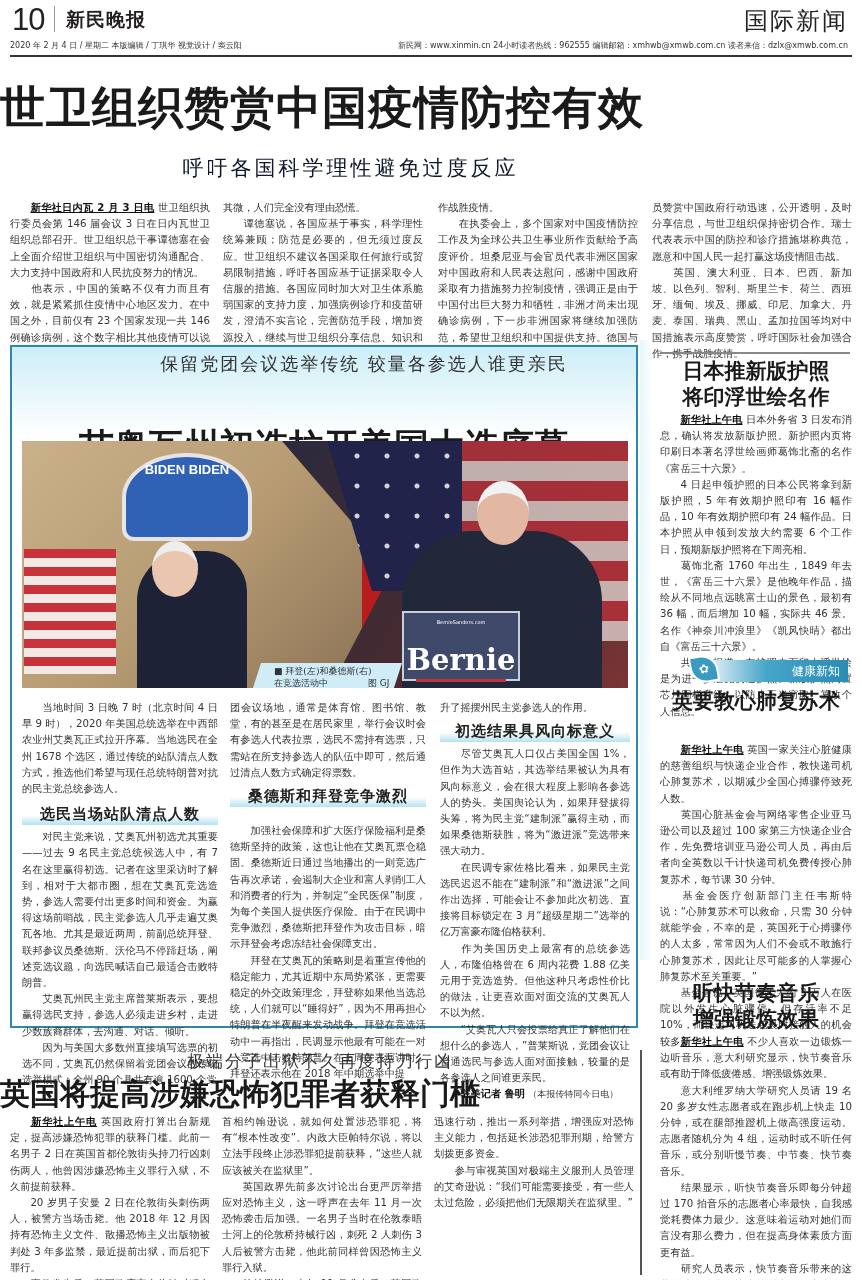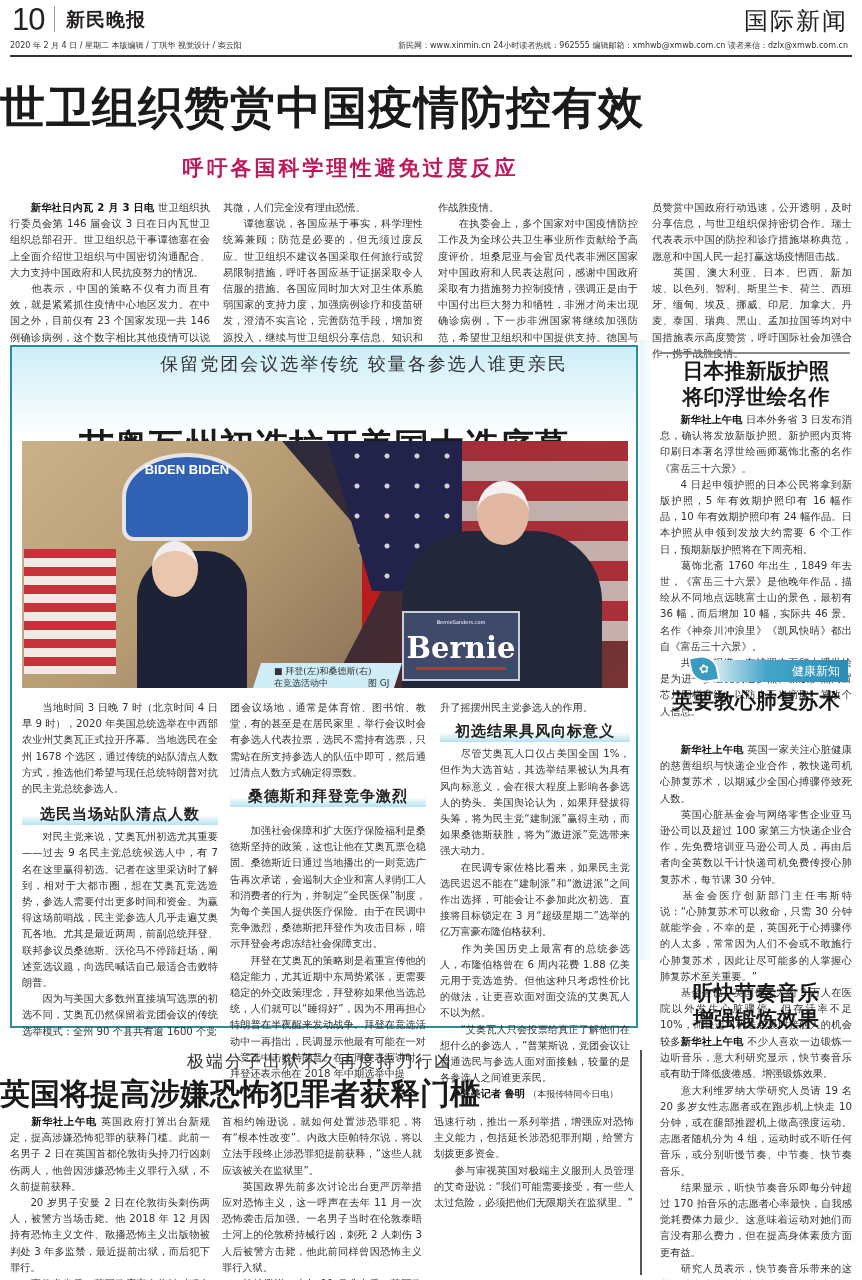--- a/index.html
+++ b/index.html
@@ -2,54 +2,54 @@
 <html><head>
 <meta charset="utf-8">
 <style>
   * { box-sizing: border-box; margin: 0; padding: 0; }
   html, body { width: 862px; height: 1280px; background: #fff; overflow: hidden; }
   body { position: relative; font-family: "DejaVu Sans", sans-serif; color: #231f20; }
   .abs { position: absolute; }
   p.col { font-size: 10.2px; line-height: 16.2px; text-align: justify; color: #333; }
   p.col .ind { display: inline-block; width: 2em; }
   p.col b { color: #111; }
-  .dateline { font-weight: bold; }
+  .dateline { font-weight: bold; text-decoration: underline; }
 
   
   .page-num { left: 12px; top: 2px; font-size: 31px; font-family: "Liberation Sans", sans-serif; color: #222; letter-spacing: -1px; }
   .mast-sep { left: 54px; top: 6px; width: 1px; height: 26px; background: #999; }
   .paper-name { left: 66px; top: 7px; font-size: 19px; font-weight: bold; font-family: "DejaVu Serif", serif; letter-spacing: 1px; }
   .section-name { right: 14px; top: 5px; font-size: 24px; font-family: "DejaVu Sans", sans-serif; color: #222; letter-spacing: 2px; margin-left: 8px; }
   .meta-left { left: 10px; top: 40px; font-size: 8px; color: #333; }
   .meta-right { right: 14px; top: 40px; font-size: 8px; color: #333; }
   .mast-rule { left: 10px; top: 55px; width: 842px; height: 2px; background: #333; }
 
   .main-title { left: 0; top: 78px; width: 862px; text-align: left; font-size: 45px; font-weight: 900; letter-spacing: 1px; color: #1a1a1a; font-family: "DejaVu Sans", sans-serif; }
-  .main-sub { left: 0; top: 154px; width: 701px; text-align: center; font-size: 21px; font-family: "DejaVu Serif", serif; letter-spacing: 3px; color: #be185d; font-weight: bold; }
+  .main-sub { left: 0; top: 154px; width: 701px; text-align: center; font-size: 21px; font-family: "DejaVu Serif", serif; letter-spacing: 3px; color: #0f172a; }
 
   
   .elec-box { left: 10px; top: 345px; width: 628px; height: 683px; border: 2px solid #2a8aa8; background: #fff; }
   .elec-head { left: 12px; top: 347px; width: 624px; height: 90px; background: linear-gradient(#cdeef8, #ffffff); }
   .elec-kicker { left: 12px; top: 352px; width: 704px; text-align: center; font-size: 18px; font-family: "DejaVu Serif", serif; letter-spacing: 2px; color: #333; }
   .elec-title { left: 12px; top: 383px; width: 624px; text-align: center; font-size: 35px; font-weight: bold; font-family: "DejaVu Serif", serif; color: #1a1a1a; letter-spacing: 0; margin-top: 40px; }
 
   .photo { left: 22px; top: 441px; width: 606px; height: 247px; overflow: hidden; background: #b91c1c; }
   .photo-left { left: 0; top: 0; width: 340px; height: 247px; background: linear-gradient(135deg, #c9b18a 0%, #b79c73 50%, #8d7458 100%); }
   .photo-right { left: 260px; top: 0; width: 346px; height: 247px; background: linear-gradient(120deg, #2a2a3c 0%, #4a2b30 55%, #7a3434 100%); clip-path: polygon(0 0, 100% 0, 100% 100%, 14% 100%, 32% 52%); }
   .flag-stripes { left: 2px; top: 108px; width: 92px; height: 125px; background: repeating-linear-gradient(#c8323a 0 9px, #f2e9e4 9px 18px); }
   .hoop { left: 100px; top: 12px; width: 130px; height: 88px; border-radius: 50% 50% 12px 12px; background: #2f62b5; border: 4px solid #e8e4e6; color: #fff; font-weight: bold; font-size: 13px; text-align: center; line-height: 26px; font-family: "Liberation Sans", sans-serif; }
   .person-left { left: 115px; top: 110px; width: 110px; height: 137px; background: #1d2236; border-radius: 50px 40px 0 0; }
   .head-left { left: 130px; top: 100px; width: 46px; height: 56px; background: #e9c6ad; border-radius: 50%; border-top: 10px solid #eee; }
   .flag-right-stars { left: 290px; top: 0; width: 150px; height: 150px; background: radial-gradient(circle, #d8d2d6 2px, transparent 3px) 0 0/30px 30px, #21234a; }
   .flag-right-stripes { left: 440px; top: 0; width: 166px; height: 200px; background: repeating-linear-gradient(#b3303a 0 20px, #d6c6c2 20px 40px); opacity: .85; }
   .person-right { left: 380px; top: 90px; width: 200px; height: 157px; background: #23273a; border-radius: 70px 70px 0 0; }
   .head-right { left: 455px; top: 40px; width: 52px; height: 64px; background: #e3b8a2; border-radius: 50%; border-top: 12px solid #f2f2f2; }
   .podium { left: 380px; top: 170px; width: 118px; height: 70px; background: #3f4a6b; border: 2px solid #c9cedb; color: #fff; text-align: center; }
   .podium .url { font-size: 5px; margin-top: 6px; }
-  .podium .name { font-size: 29px; font-family: "DejaVu Serif", serif; font-weight: bold; margin-top: 6px; }
+  .podium .name { font-size: 29px; font-family: "DejaVu Serif", serif; font-weight: bold; margin-top: 18px; }
   .podium .bar { width: 90px; height: 3px; background: #c0343c; margin: 2px auto 0; }
   .caption { left: 230px; top: 222px; width: 150px; height: 28px; background: #cfecf7; clip-path: polygon(6% 0, 100% 0, 94% 100%, 0 100%); font-size: 9px; line-height: 12px; padding: 2px 0 0 22px; color: #333; font-family: "DejaVu Serif", serif; }
   .caption .credit { margin-left: 40px; font-family: "DejaVu Sans", sans-serif; }
 
   .subhead { height: 22px; font-size: 15px; font-weight: bold; text-align: center; line-height: 22px; color: #222; background: linear-gradient(transparent 55%, #b5e2f2 100%); letter-spacing: 1px; }
   .byline { font-size: 10px; line-height: 16px; }
   .byline .src { font-family: "DejaVu Serif", serif; font-size: 9px; }
 
   
   .rail-bg { left: 640px; top: 340px; width: 12px; height: 620px; background: linear-gradient(90deg, #e6f7fb, #ffffff); }
@@ -117,20 +117,21 @@
   <div class="abs caption">
     <div>■ 拜登(左)和桑德斯(右)</div>
     <div><span>在竞选活动中</span><span class="credit">图 GJ</span></div>
   </div>
 </div>
 
 <div class="abs" style="left:22px;top:700px;width:196px;">
   <p class="col"><span class="ind"></span><span>当地时间 3 日晚 7 时（北京时间 4 日早 9 时），2020 年美国总统选举在中西部农业州艾奥瓦正式拉开序幕。当地选民在全州 1678 个选区，通过传统的站队清点人数方式，推选他们希望与现任总统特朗普对抗的民主党总统参选人。</span></p>
   <div class="subhead" style="margin:6px 0 4px;">选民当场站队清点人数</div>
   <p class="col"><span class="ind"></span><span>对民主党来说，艾奥瓦州初选尤其重要——过去 9 名民主党总统候选人中，有 7 名在这里赢得初选。记者在这里采访时了解到，相对于大都市圈，想在艾奥瓦竞选造势，参选人需要付出更多时间和资金。为赢得这场前哨战，民主党参选人几乎走遍艾奥瓦各地。尤其是最近两周，前副总统拜登、联邦参议员桑德斯、沃伦马不停蹄赶场，阐述竞选议题，向选民喊话自己最适合击败特朗普。</span></p>
+  <p class="col"><span class="ind"></span><span>艾奥瓦州民主党主席普莱斯表示，要想赢得选民支持，参选人必须走进乡村，走进少数族裔群体，去沟通、对话、倾听。</span></p>
   <p class="col"><span class="ind"></span><span>因为与美国大多数州直接填写选票的初选不同，艾奥瓦仍然保留着党团会议的传统选举模式：全州 90 个县共有逾 1600 个党</span></p>
 </div>
 <div class="abs" style="left:230px;top:700px;width:196px;">
   <p class="col"><span>团会议场地，通常是体育馆、图书馆、教堂，有的甚至是在居民家里，举行会议时会有参选人代表拉票，选民不需持有选票，只需站在所支持参选人的队伍中即可，然后通过清点人数方式确定得票数。</span></p>
   <div class="subhead" style="margin:4px 0 16px;">桑德斯和拜登竞争激烈</div>
   <p class="col"><span class="ind"></span><span>加强社会保障和扩大医疗保险福利是桑德斯坚持的政策，这也让他在艾奥瓦票仓稳固。桑德斯近日通过当地播出的一则竞选广告再次承诺，会遏制大企业和富人剥削工人和消费者的行为，并制定“全民医保”制度，为每个美国人提供医疗保险。由于在民调中竞争激烈，桑德斯把拜登作为攻击目标，暗示拜登会考虑冻结社会保障支出。</span></p>
   <p class="col"><span class="ind"></span><span>拜登在艾奥瓦的策略则是着重宣传他的稳定能力，尤其近期中东局势紧张，更需要稳定的外交政策理念，拜登称如果他当选总统，人们就可以“睡得好”，因为不用再担心特朗普在半夜醒来发动战争。拜登在竞选活动中一再指出，民调显示他最有可能在一对一竞选中击败特朗普。在上周发表演讲时，拜登还表示他在 2018 年中期选举中提</span></p>
 </div>
 <div class="abs" style="left:440px;top:700px;width:190px;">
   <p class="col"><span>升了摇摆州民主党参选人的作用。</span></p>

